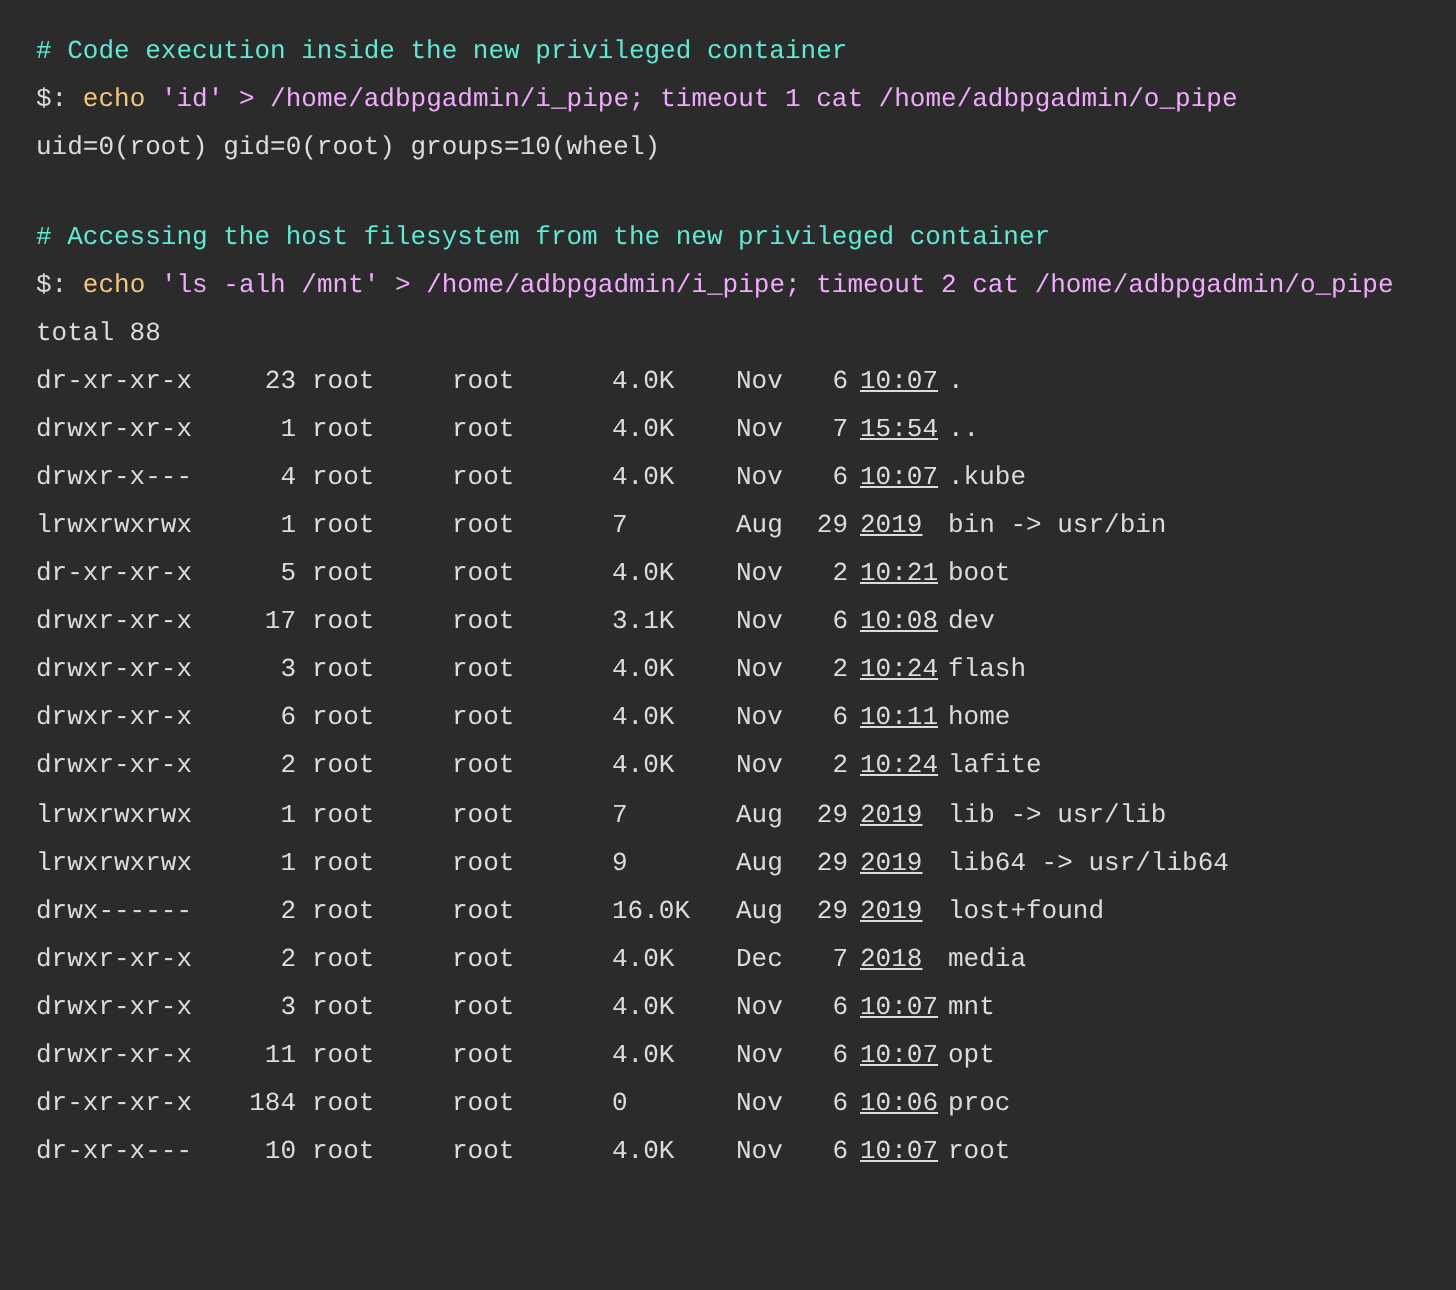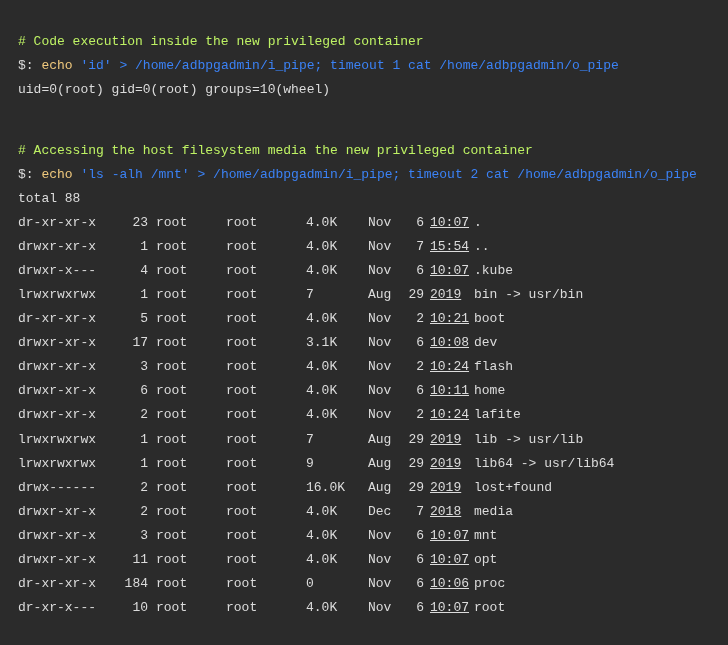--- a/index.html
+++ b/index.html
@@ -7,24 +7,24 @@
     padding: 14px 18px;
     background: #2b2b2b;
     font-family: Consolas, "Courier New", monospace;
     font-size: 13px;
     line-height: 1.85;
     color: #dcdcdc;
     width: 728px;
     box-sizing: border-box;
     white-space: nowrap;
   }
-  .comment { color: #bef264; margin-top: 16px; }
+  .comment { color: #5eead4; }
   .prompt  { color: #dcdcdc; }
   .cmd     { color: #f0c97d; }
-  .arg     { color: #3b82f6; }
+  .arg     { color: #f0abfc; }
   .out     { color: #dcdcdc; }
   .row span { display:inline-block; }
   .c-perm  { width: 90px; font-family: Liberation Mono, monospace; }
   .c-links { width: 40px; text-align:right; padding-right:8px;}
   .c-own   { width: 70px; }
   .c-grp   { width: 80px; }
   .c-size  { width: 56px; padding-right:6px;}
   .c-mon   { width: 32px; }
   .c-day   { width: 24px; text-align:right; padding-right:6px;}
   .c-time  { width: 44px; text-decoration: underline; }
@@ -39,21 +39,21 @@
   <div class="comment"># Code execution inside the new privileged container</div>
   <div>
     <span class="prompt">$:</span>
     <span class="cmd">echo</span>
     <span class="arg">'id' &gt; /home/adbpgadmin/i_pipe; timeout 1 cat /home/adbpgadmin/o_pipe</span>
   </div>
   <div class="out">uid=0(root) gid=0(root) groups=10(wheel)</div>
 
   <div class="blank"></div>
 
-  <div class="comment"># Accessing the host filesystem media the new privileged container</div>
+  <div class="comment"># Accessing the host filesystem from the new privileged container</div>
   <div>
     <span class="prompt">$:</span>
     <span class="cmd">echo</span>
     <span class="arg">'ls -alh /mnt' &gt; /home/adbpgadmin/i_pipe; timeout 2 cat /home/adbpgadmin/o_pipe</span>
   </div>
   <div class="out">total 88</div>
 
   <div id="listing">
       <div class="row out"><span class="c-perm">dr-xr-xr-x</span><span class="c-links">23</span><span class="c-own">root</span><span class="c-grp">root</span><span class="c-size">4.0K</span><span class="c-mon">Nov</span><span class="c-day">6</span><span class="c-time">10:07</span><span class="c-name">.</span></div>
       <div class="row out"><span class="c-perm">drwxr-xr-x</span><span class="c-links">1</span><span class="c-own">root</span><span class="c-grp">root</span><span class="c-size">4.0K</span><span class="c-mon">Nov</span><span class="c-day">7</span><span class="c-time">15:54</span><span class="c-name">..</span></div>

